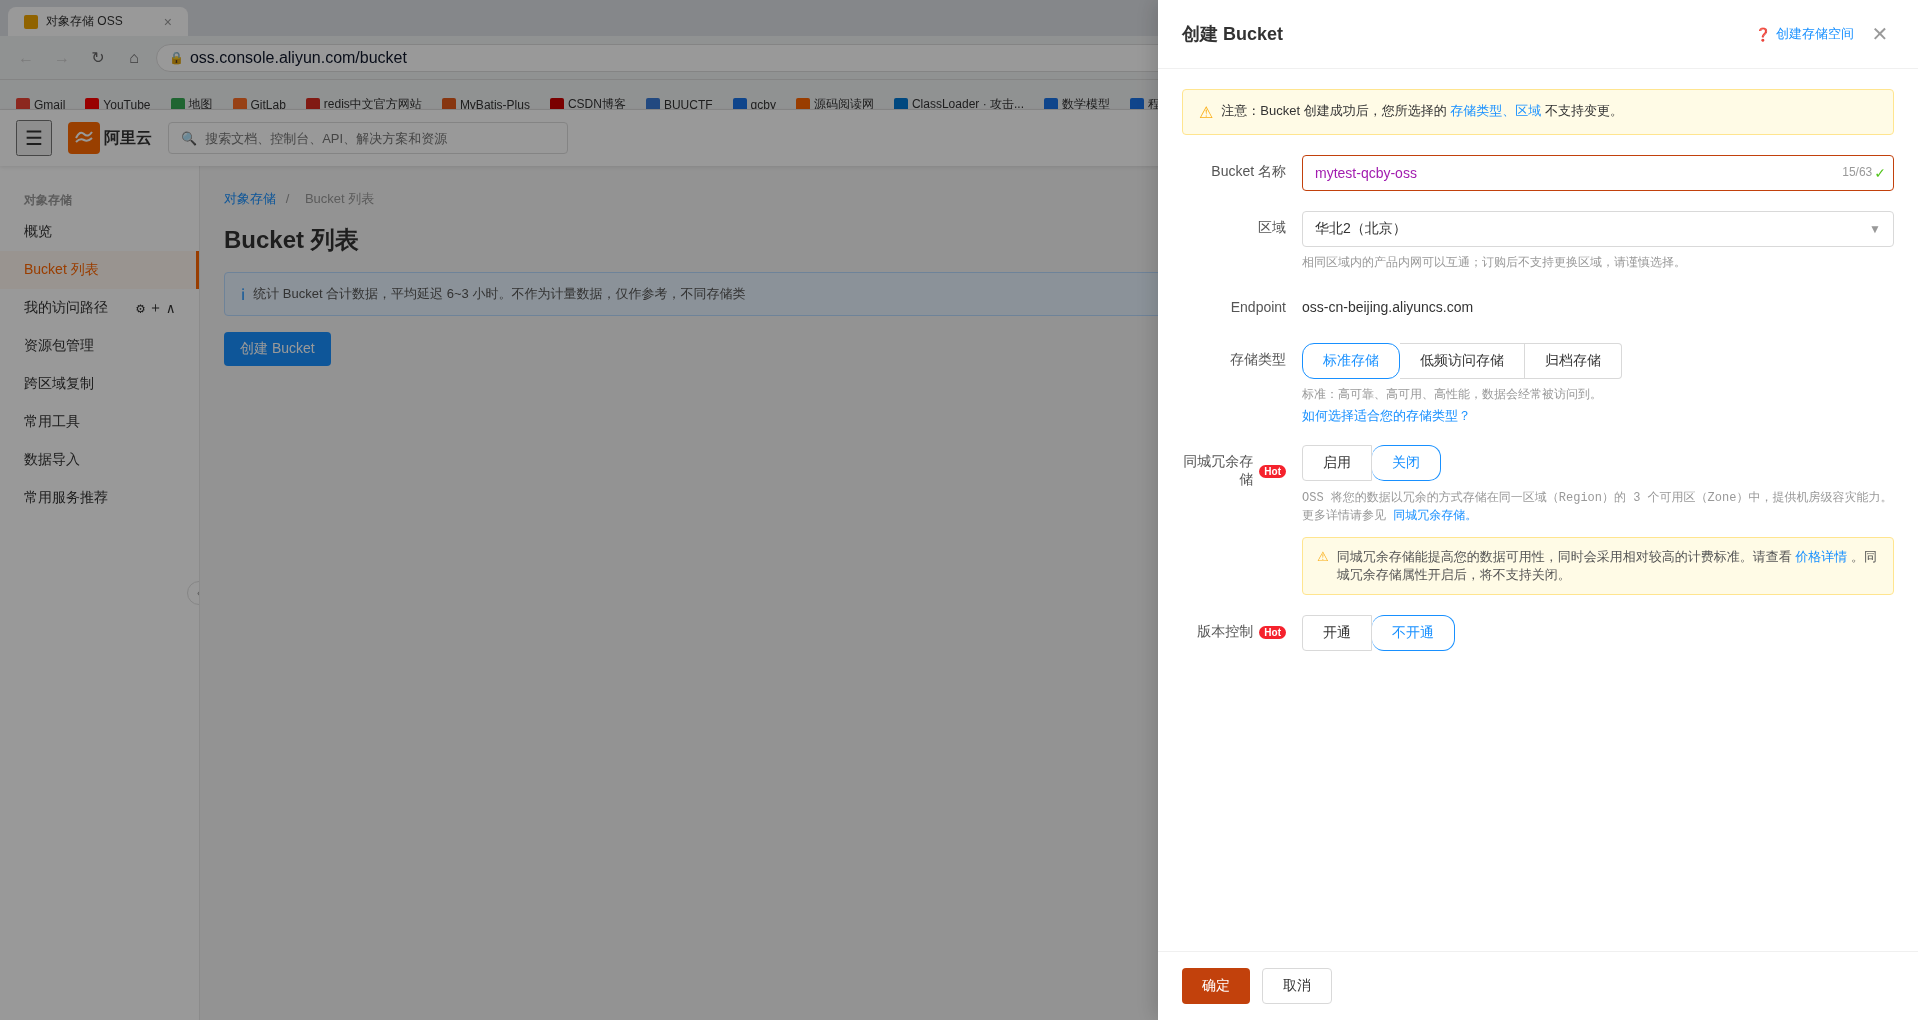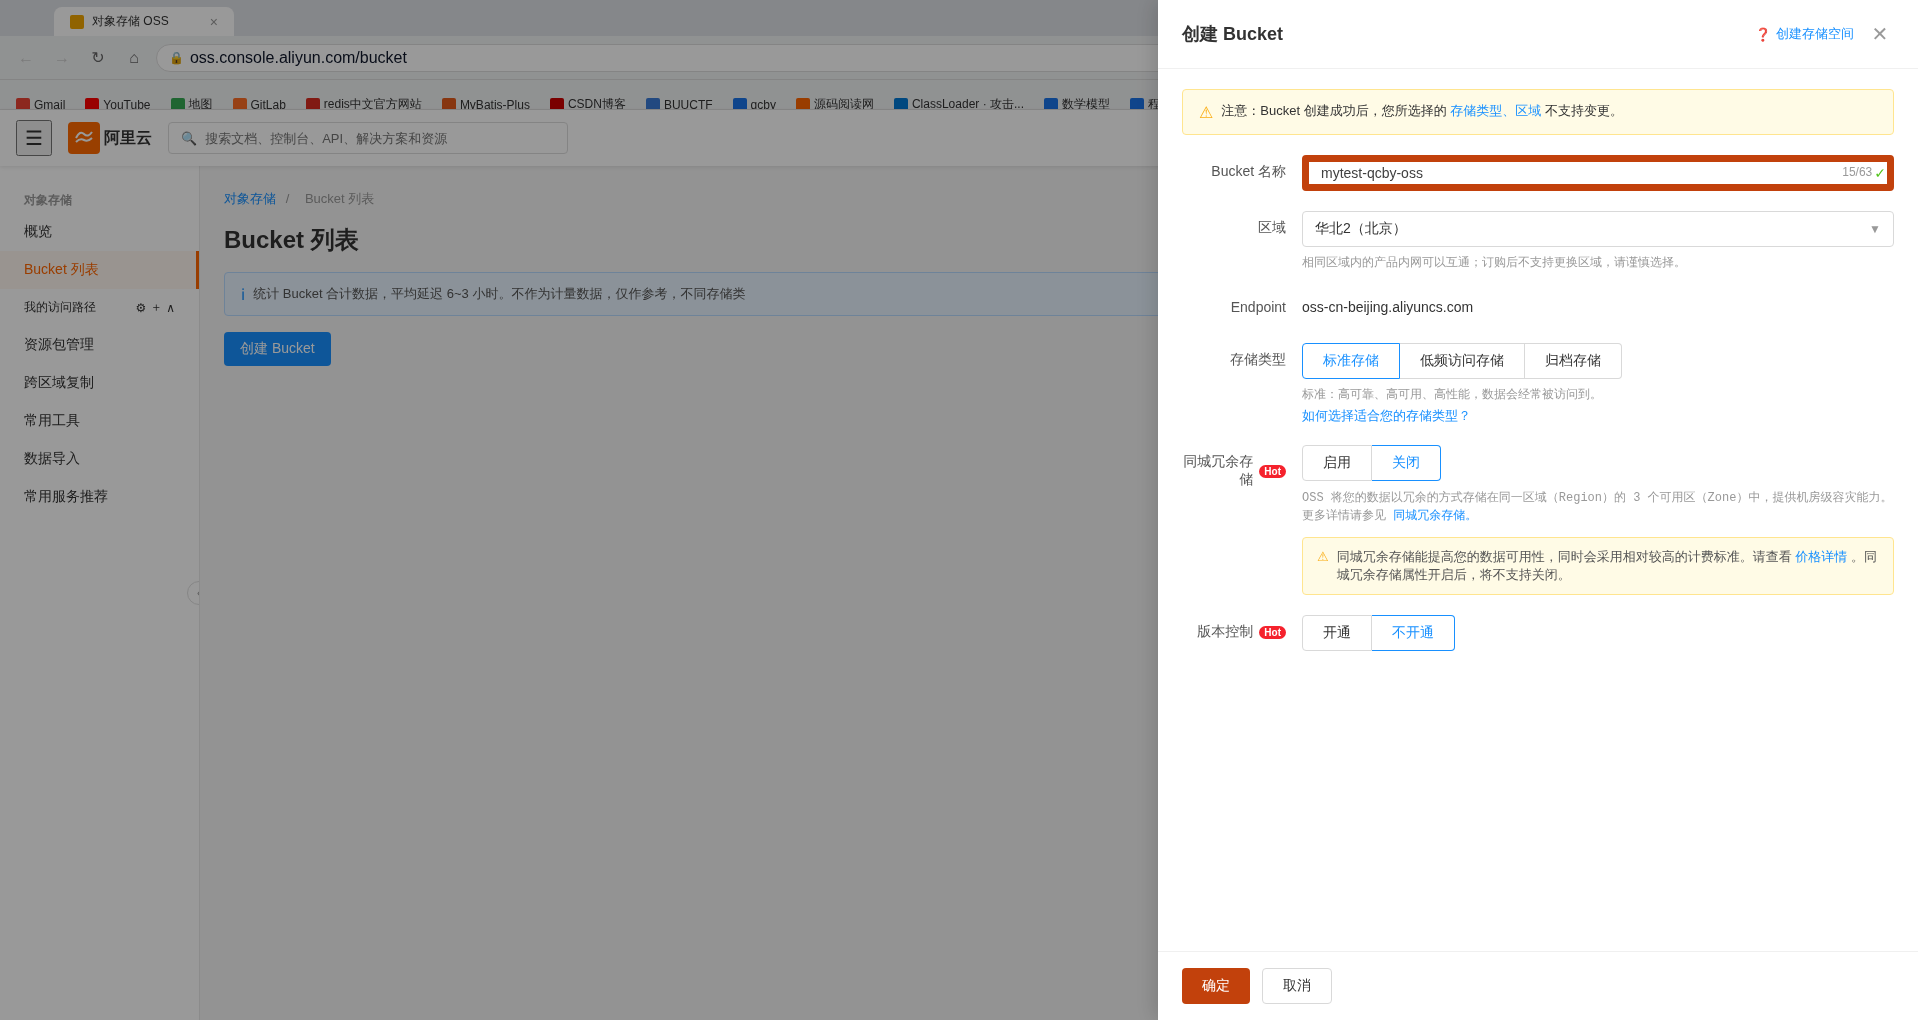--- a/index.html
+++ b/index.html
@@ -1,20 +1,20 @@
 <!DOCTYPE html>
 <html><head>
   <meta charset="utf-8">
   <style>
     * { margin: 0; padding: 0; box-sizing: border-box; }
     body { font-family: -apple-system, BlinkMacSystemFont, 'PingFang SC', 'Microsoft YaHei', sans-serif; font-size: 13px; background: #f5f5f5; overflow: hidden; }
 
     
     .browser-chrome { background: #dee1e6; width: 100%; }
-    .browser-tabs { display: flex; align-items: flex-end; padding: 8px 8px 0; gap: 2px; background: #dee1e6; height: 36px; margin-left: 46px; }
+    .browser-tabs { display: flex; align-items: flex-end; padding: 8px 8px 0; gap: 2px; background: #dee1e6; height: 36px; }
     .browser-tab { background: #fff; padding: 6px 16px; border-radius: 8px 8px 0 0; font-size: 12px; color: #333; display: flex; align-items: center; gap: 8px; min-width: 180px; max-width: 220px; }
     .browser-tab .tab-favicon { width: 14px; height: 14px; background: #f0a500; border-radius: 2px; flex-shrink: 0; }
     .browser-tab .tab-close { margin-left: auto; color: #999; cursor: pointer; font-size: 14px; }
 
     .browser-toolbar { background: #f1f3f4; padding: 6px 12px; display: flex; align-items: center; gap: 8px; height: 44px; border-bottom: 1px solid #ddd; }
     .nav-btn { width: 28px; height: 28px; border: none; background: none; border-radius: 50%; cursor: pointer; display: flex; align-items: center; justify-content: center; color: #666; font-size: 16px; }
     .nav-btn.disabled { color: #ccc; cursor: default; }
     .address-bar { flex: 1; height: 28px; background: #fff; border: 1px solid #ddd; border-radius: 14px; padding: 0 12px; font-size: 13px; color: #333; display: flex; align-items: center; gap: 6px; }
     .address-bar .lock-icon { color: #666; font-size: 12px; }
     .address-bar .url-text { flex: 1; font-size: 16px; color: #0f172a; }
@@ -58,21 +58,21 @@
     .nav-badge { position: absolute; top: 4px; right: 4px; width: 8px; height: 8px; background: #f60; border-radius: 50%; }
     .avatar { width: 32px; height: 32px; border-radius: 50%; background: #e0e0e0; display: flex; align-items: center; justify-content: center; cursor: pointer; font-size: 12px; color: #666; }
 
     
     .content-area { display: flex; flex: 1; overflow: hidden; }
 
     
     .sidebar { width: 200px; background: #fff; border-right: 1px solid #e8e8e8; padding: 16px 0; overflow-y: auto; flex-shrink: 0; }
     .sidebar-item { padding: 10px 24px; cursor: pointer; color: #333; font-size: 14px; display: flex; align-items: center; gap: 8px; }
     .sidebar-item.active { background: #fff7f0; color: #f60; border-right: 3px solid #f60; }
-    .sidebar-group { padding: 10px 24px; cursor: pointer; color: #333; font-size: 12px; display: flex; align-items: flex-end; justify-content: space-between; }
+    .sidebar-group { padding: 10px 24px; cursor: pointer; color: #333; font-size: 14px; display: flex; align-items: flex-end; justify-content: space-between; font-family: Liberation Mono, monospace; }
     .sidebar-group-inner { display: flex; align-items: center; gap: 8px; }
     .sidebar-group-actions { display: flex; gap: 4px; align-items: center; }
 
     
     .main-content { flex: 1; padding: 24px; overflow: auto; background: #f5f5f5; position: relative; }
     .breadcrumb { font-size: 13px; color: #666; margin-bottom: 16px; }
     .breadcrumb a { color: #1890ff; text-decoration: none; cursor: pointer; }
     .breadcrumb span { color: #999; margin: 0 6px; }
     .page-title { font-size: 24px; font-weight: bold; color: #333; margin-bottom: 16px; }
     .info-banner { background: #e8f4ff; border: 1px solid #b8daff; border-radius: 4px; padding: 10px 16px; margin-bottom: 16px; font-size: 13px; color: #555; display: flex; align-items: center; gap: 8px; }
@@ -99,36 +99,36 @@
     .warning-banner { background: #fffbe6; border: 1px solid #ffe58f; border-radius: 4px; padding: 12px 16px; margin-bottom: 20px; font-size: 13px; color: #333; display: flex; align-items: flex-start; gap: 8px; }
     .warning-icon { color: #faad14; font-size: 16px; flex-shrink: 0; margin-top: 1px; }
     .link-text { color: #1890ff; cursor: pointer; }
 
     
     .form-row { display: flex; align-items: flex-start; margin-bottom: 20px; }
     .form-label { width: 120px; text-align: right; padding-right: 16px; padding-top: 8px; color: #555; font-size: 14px; flex-shrink: 0; }
     .form-label-with-hot { display: flex; align-items: center; gap: 6px; justify-content: flex-end; }
     .hot-badge { background: #f5222d; color: #fff; font-size: 10px; padding: 1px 5px; border-radius: 8px; font-weight: bold; }
     .form-control { flex: 1; }
-    .form-input { width: 100%; height: 36px; border: 7px solid #c2410c; border-radius: 4px; padding: 0 12px; font-size: 14px; color: #404040; outline: none; }
+    .form-input { width: 100%; height: 36px; border: 1px solid #c2410c; border-radius: 4px; padding: 0 12px; font-size: 14px; color: #a21caf; outline: none; }
     .input-with-count { position: relative; }
     .input-count { position: absolute; right: 8px; top: 50%; transform: translateY(-50%); font-size: 12px; color: #999; display: flex; align-items: flex-start; gap: 2px; }
     .count-check { color: #52c41a; font-size: 14px; }
     .select-control { width: 100%; height: 36px; border: 1px solid #d9d9d9; border-radius: 4px; padding: 0 12px; font-size: 14px; color: #333; outline: none; cursor: pointer; background: #fff; display: flex; align-items: center; justify-content: space-between; }
     .select-arrow { color: #999; font-size: 12px; }
     .endpoint-text { padding: 8px 0; font-size: 14px; color: #333; }
     .form-hint { font-size: 12px; color: #999; margin-top: 6px; line-height: 1.5; }
 
     
     .btn-group { display: flex; gap: 0; }
     .btn-option { height: 36px; padding: 0 20px; border: 1px solid #d9d9d9; background: #fff; color: #333; font-size: 14px; cursor: pointer; }
     .btn-option:first-child { border-radius: 4px 0 0 4px; }
     .btn-option:last-child { border-radius: 0 4px 4px 0; }
     .btn-option:not(:first-child) { border-left: none; }
-    .btn-option.active { background: #fff; color: #1890ff; border-color: #1890ff; z-index: 1; }
+    .btn-option.active { background: #fff; color: #1890ff; border-color: #1890ff; z-index: 1; border-radius: 12px; }
 
     
     .info-box { background: #fffbe6; border: 1px solid #ffe58f; border-radius: 4px; padding: 10px 14px; margin-top: 12px; font-size: 13px; color: #555; display: flex; align-items: flex-start; gap: 8px; }
     .info-box-icon { color: #faad14; flex-shrink: 0; margin-top: 1px; }
   </style>
 </head>
 <body>
 
 <div class="browser-chrome">
   <div class="browser-tabs">

